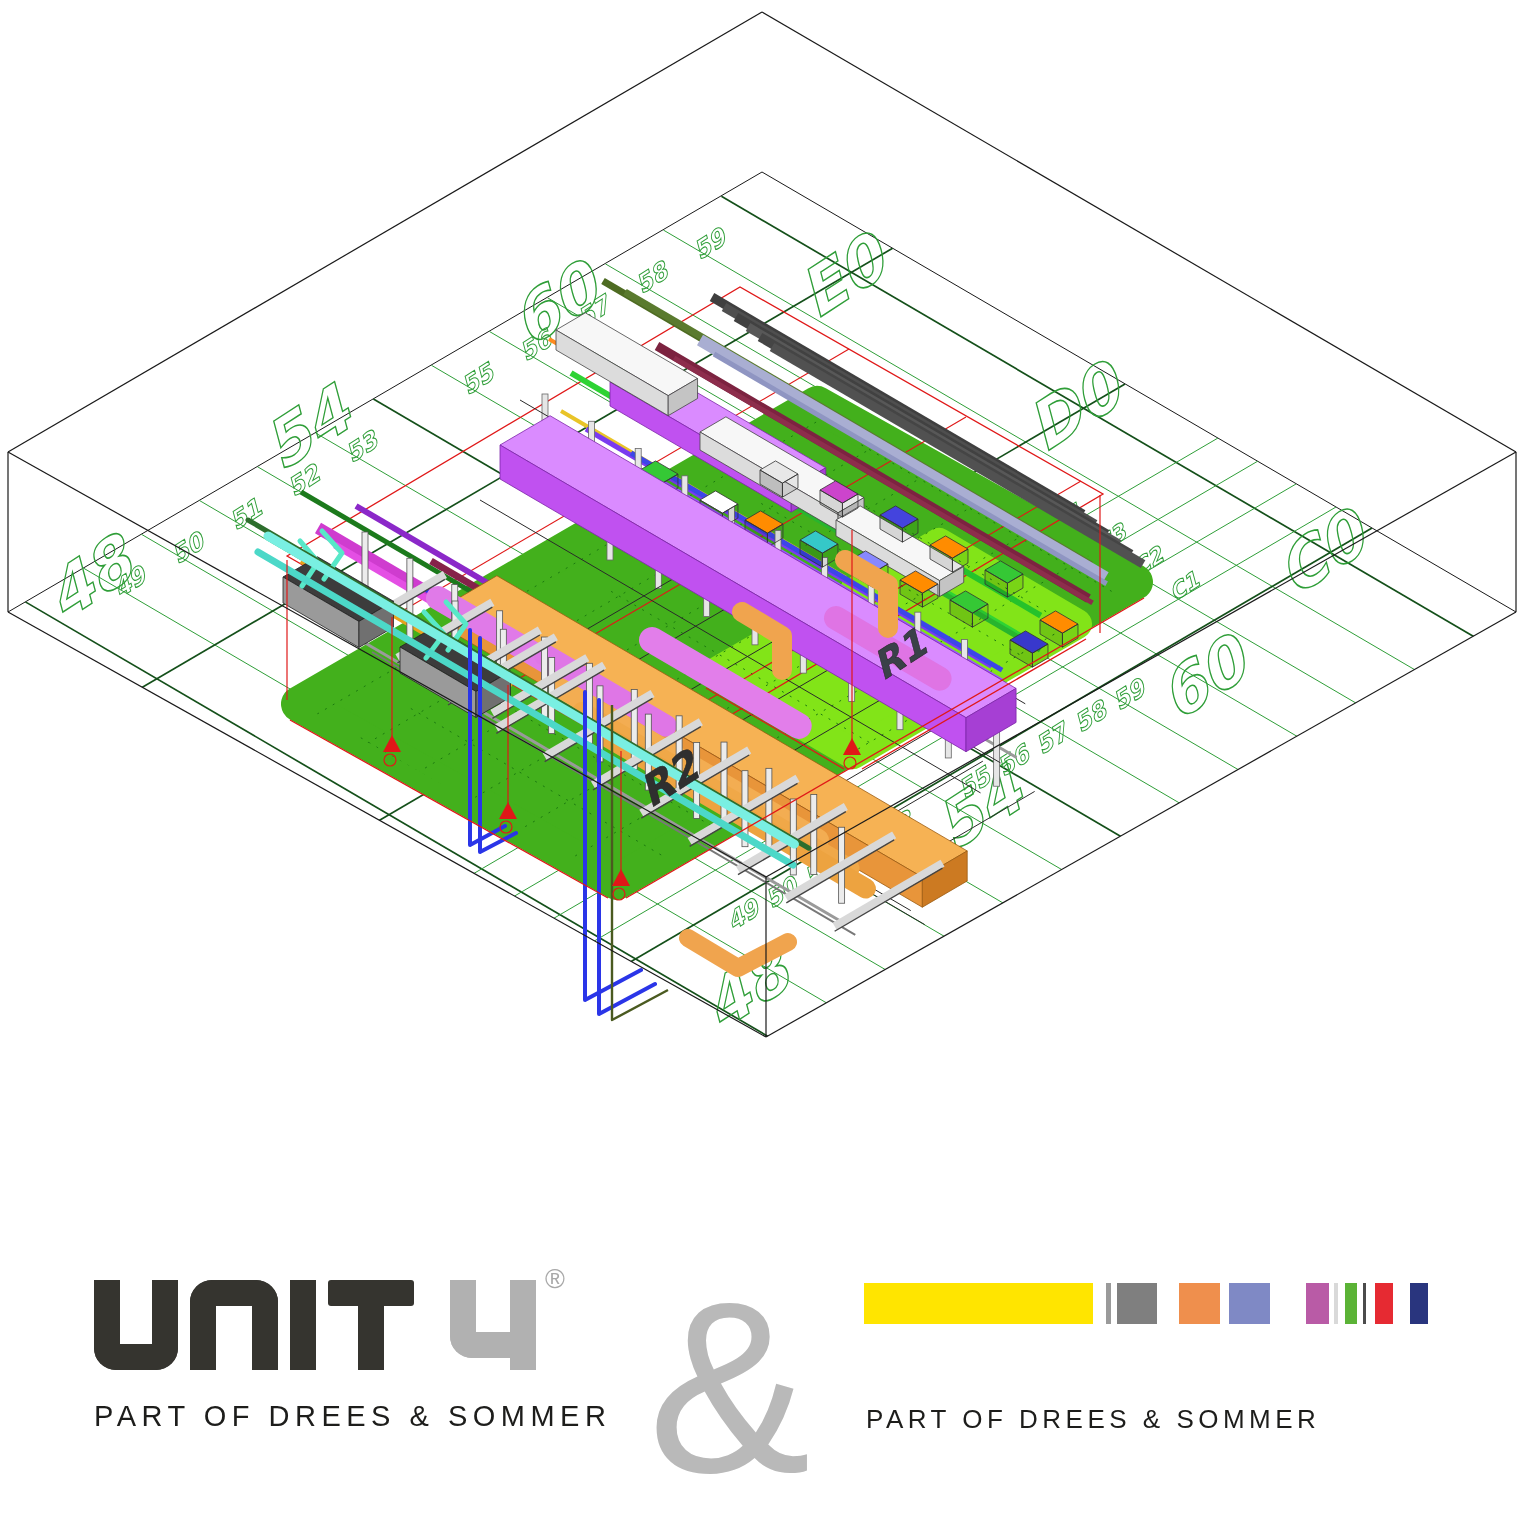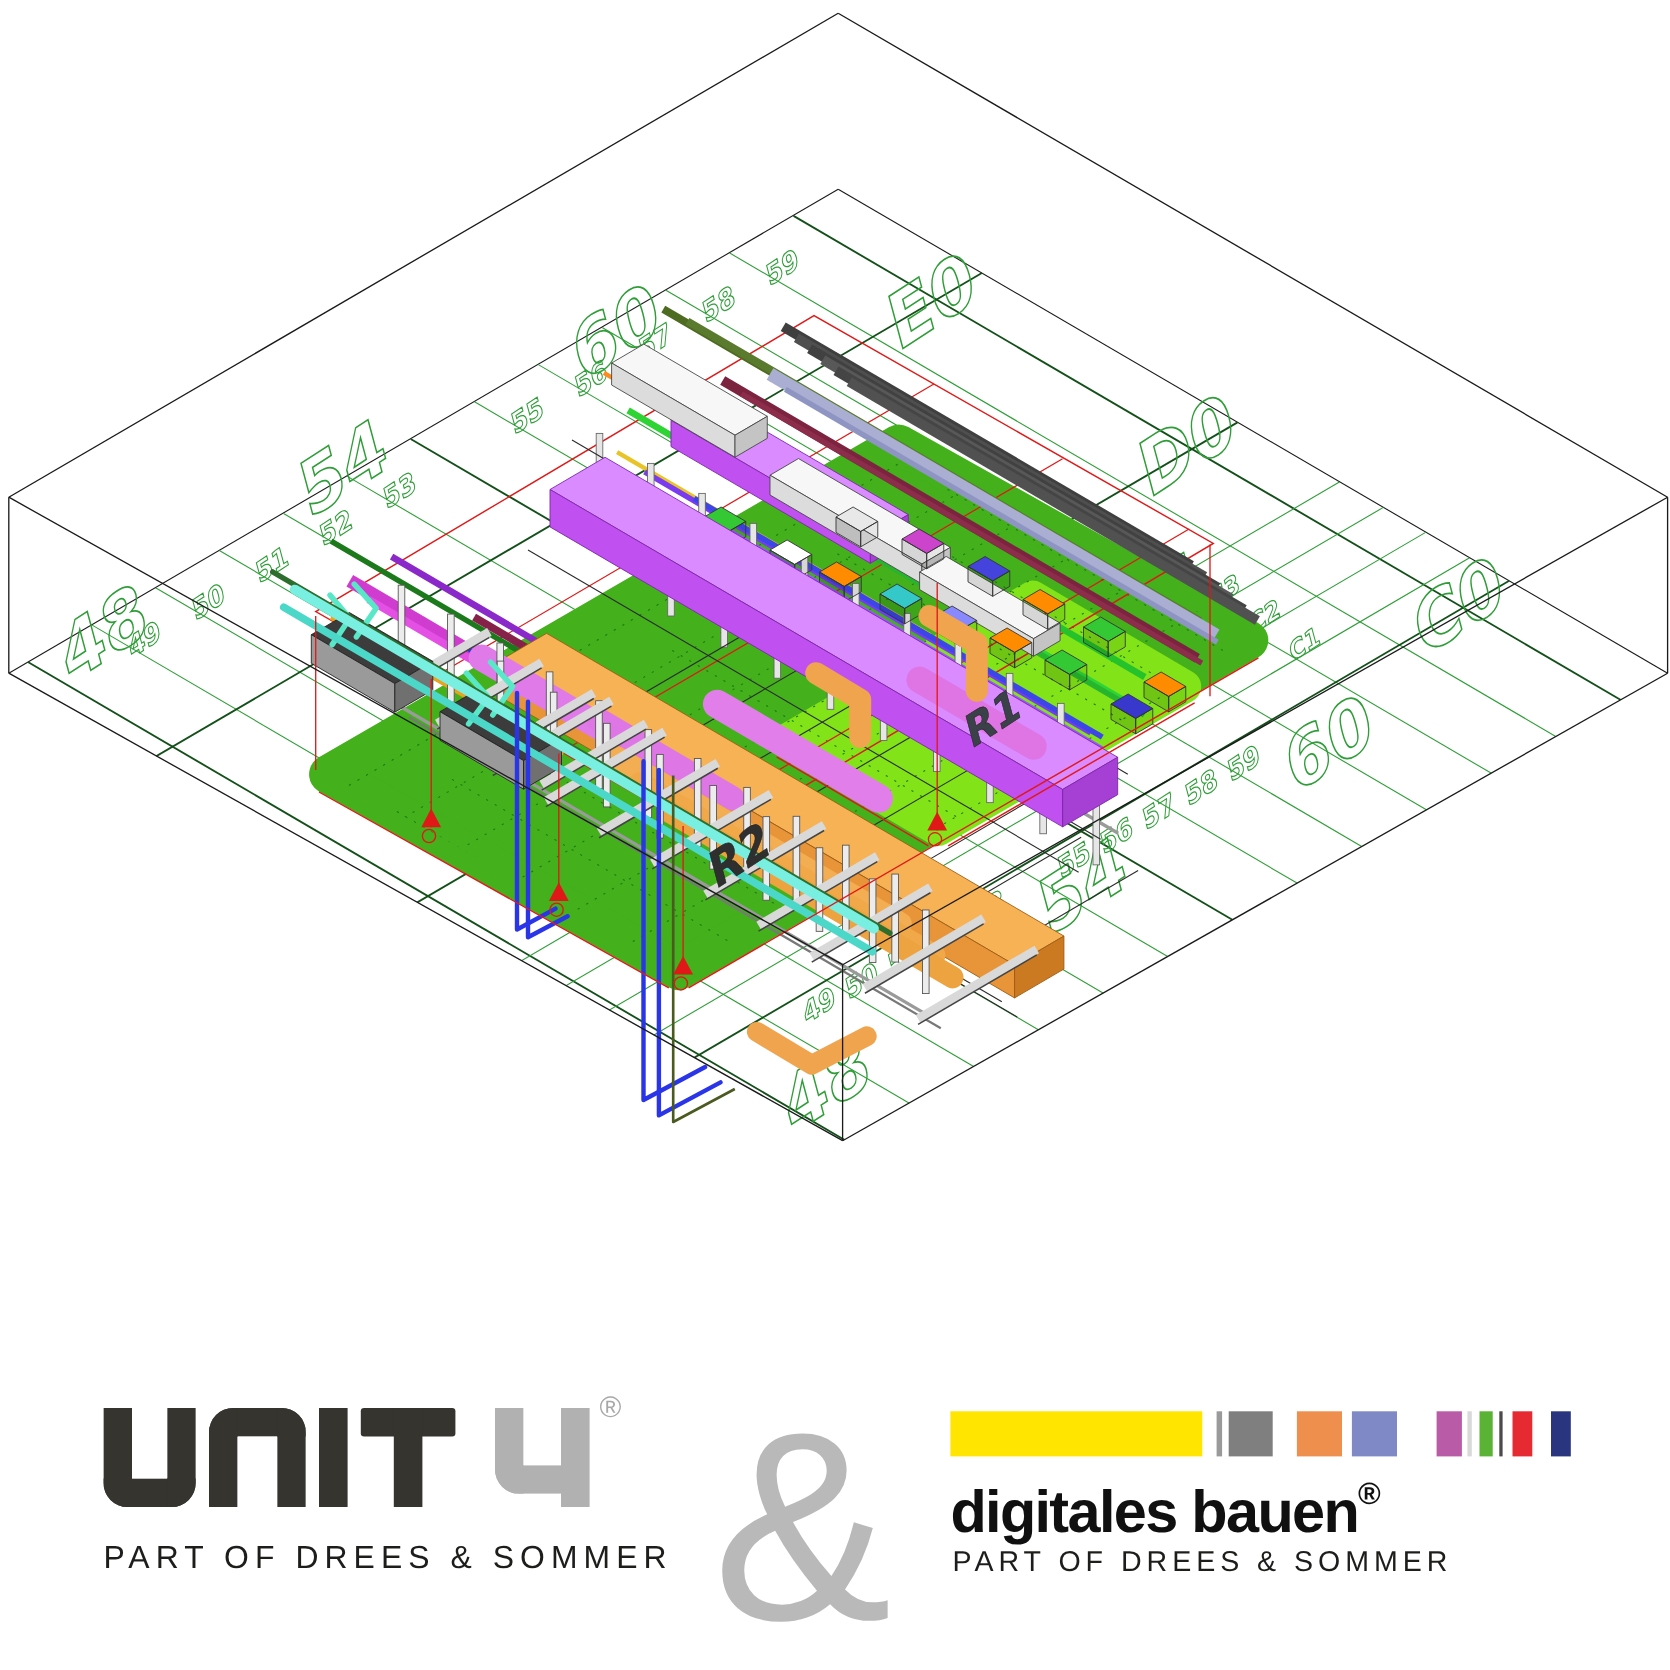--- a/index.html
+++ b/index.html
@@ -427,15 +427,14 @@
       <div class="bar" style="width: 40px; background: rgb(127, 127, 127); margin-right: 22px;"></div>
       <div class="bar" style="width: 41px; background: rgb(239, 143, 77); margin-right: 9px;"></div>
       <div class="bar" style="width: 41px; background: rgb(127, 137, 197); margin-right: 36px;"></div>
       <div class="bar" style="width: 23px; background: rgb(185, 91, 166); margin-right: 5px;"></div>
       <div class="bar" style="width: 4px; background: rgb(217, 217, 217); margin-right: 7px;"></div>
       <div class="bar" style="width: 12px; background: rgb(91, 179, 54); margin-right: 6px;"></div>
       <div class="bar" style="width: 3px; background: rgb(75, 75, 75); margin-right: 9px;"></div>
       <div class="bar" style="width: 18px; background: rgb(230, 42, 50); margin-right: 17px;"></div>
       <div class="bar" style="width: 18px; background: rgb(41, 53, 126); margin-right: 0px;"></div>
     </div>
-  <div class="abs db-title"><span>digitales bauen</span><span class="db-reg">®</span></div>
   <div class="abs tagline2">PART OF DREES &amp; SOMMER</div>
 </div>
 
 </body></html>

